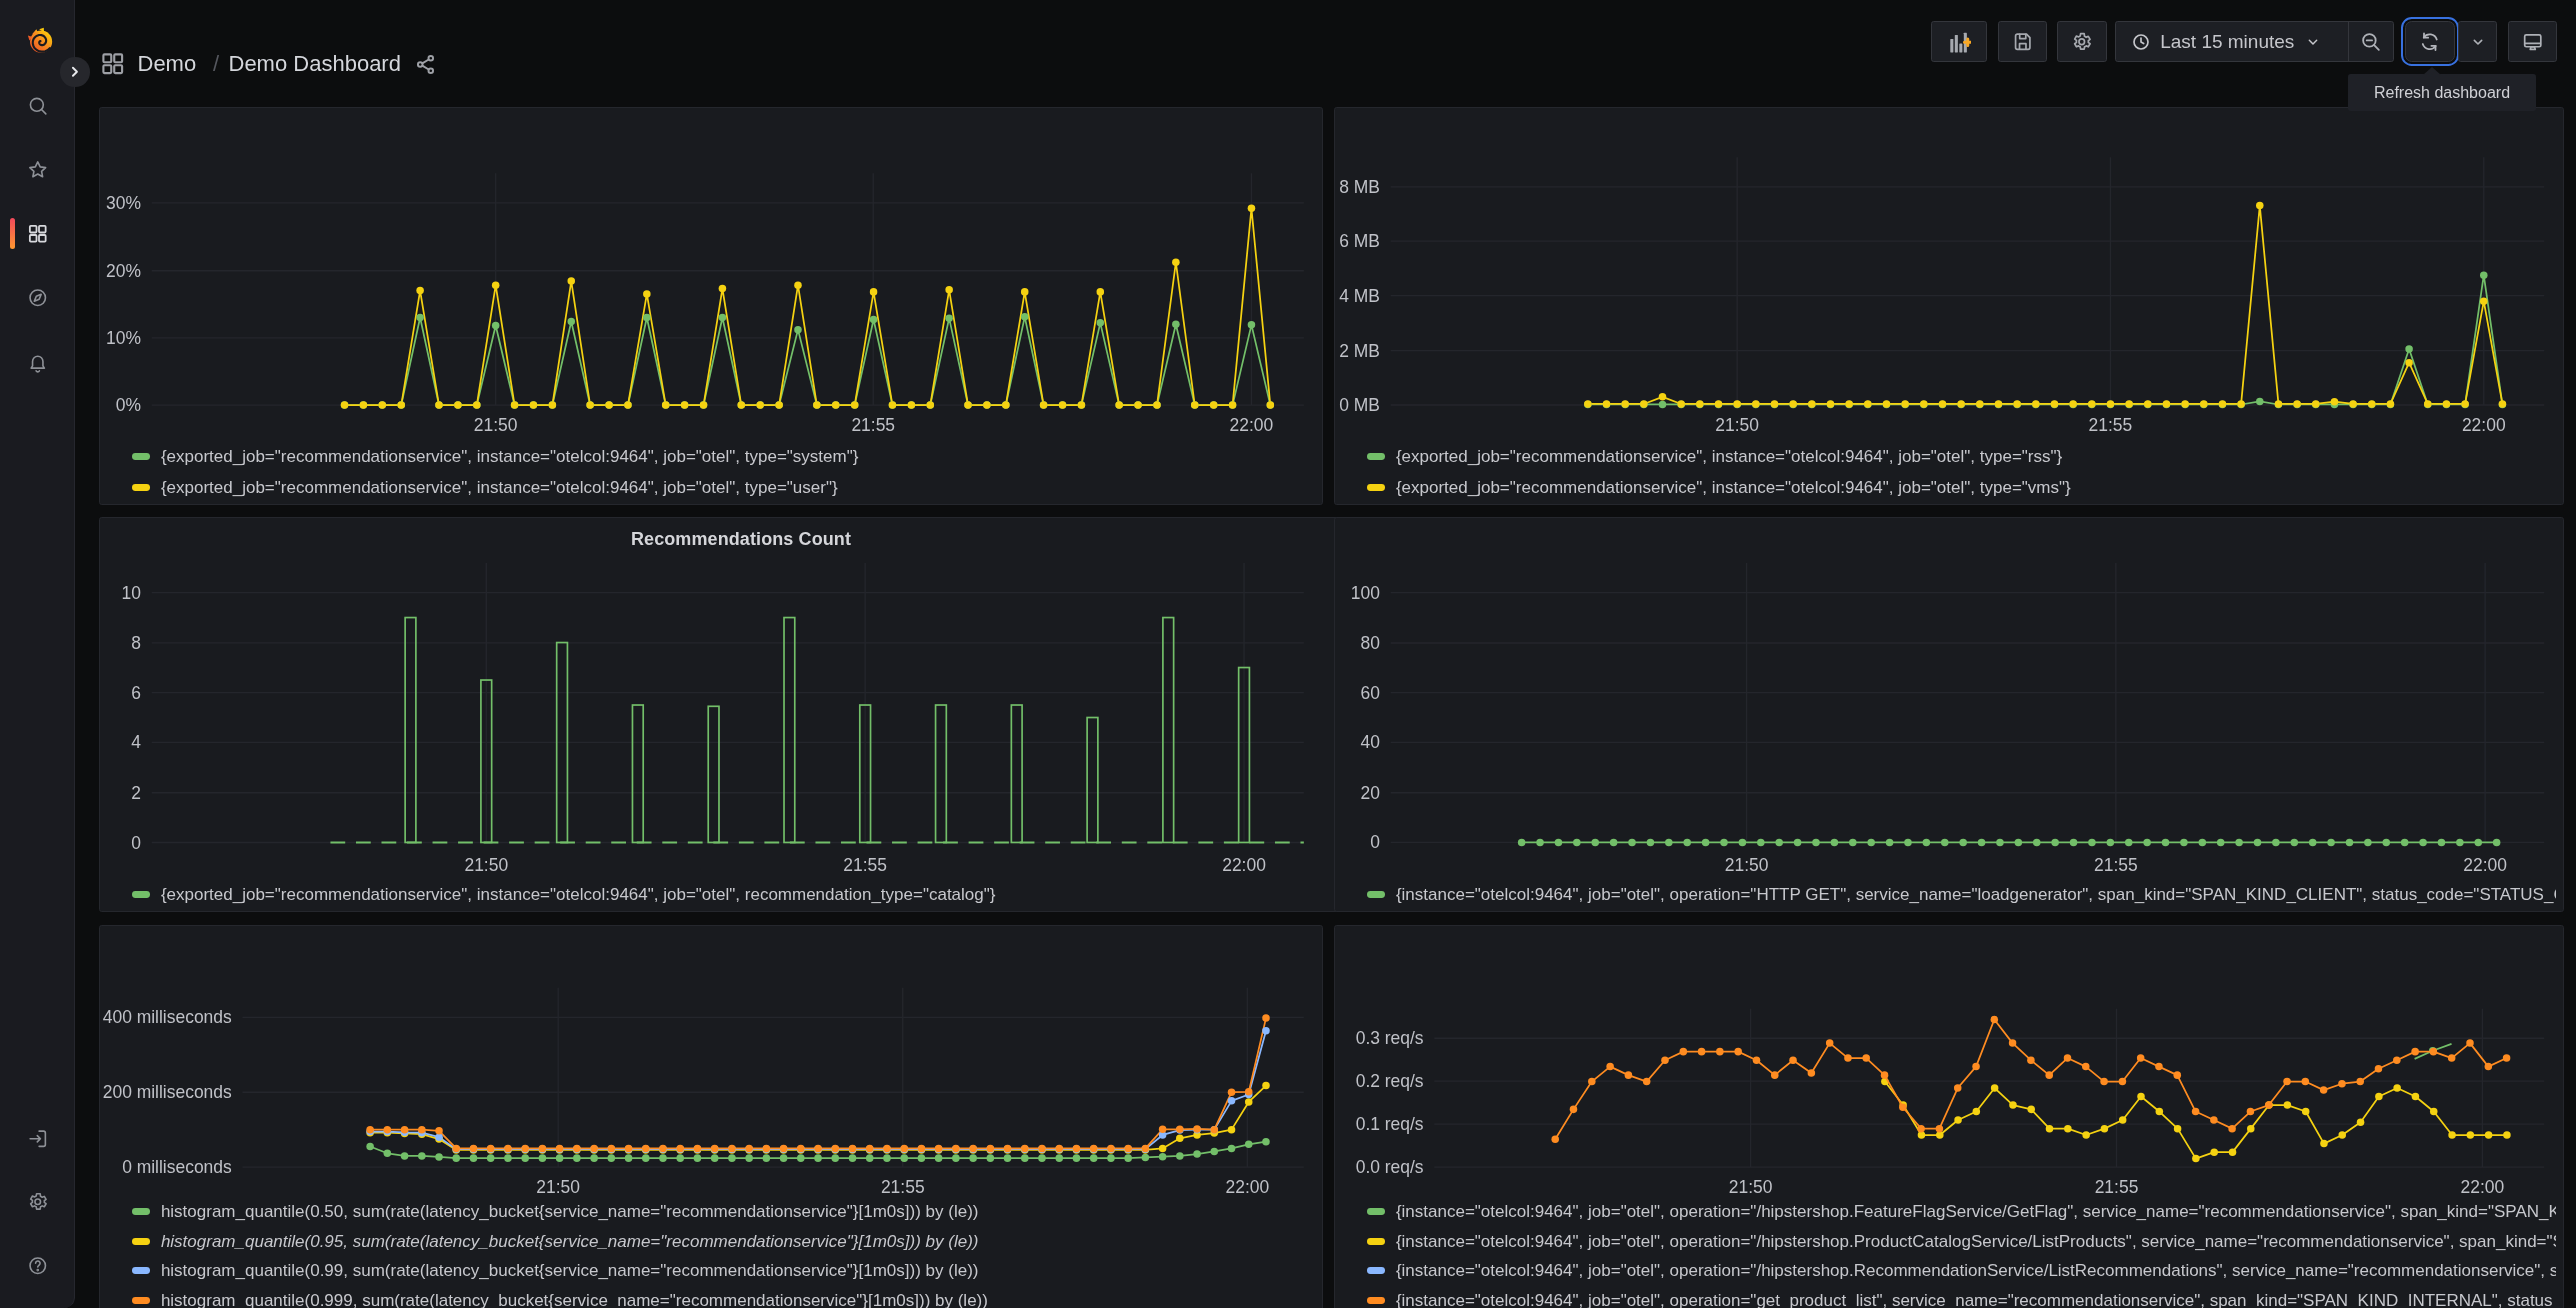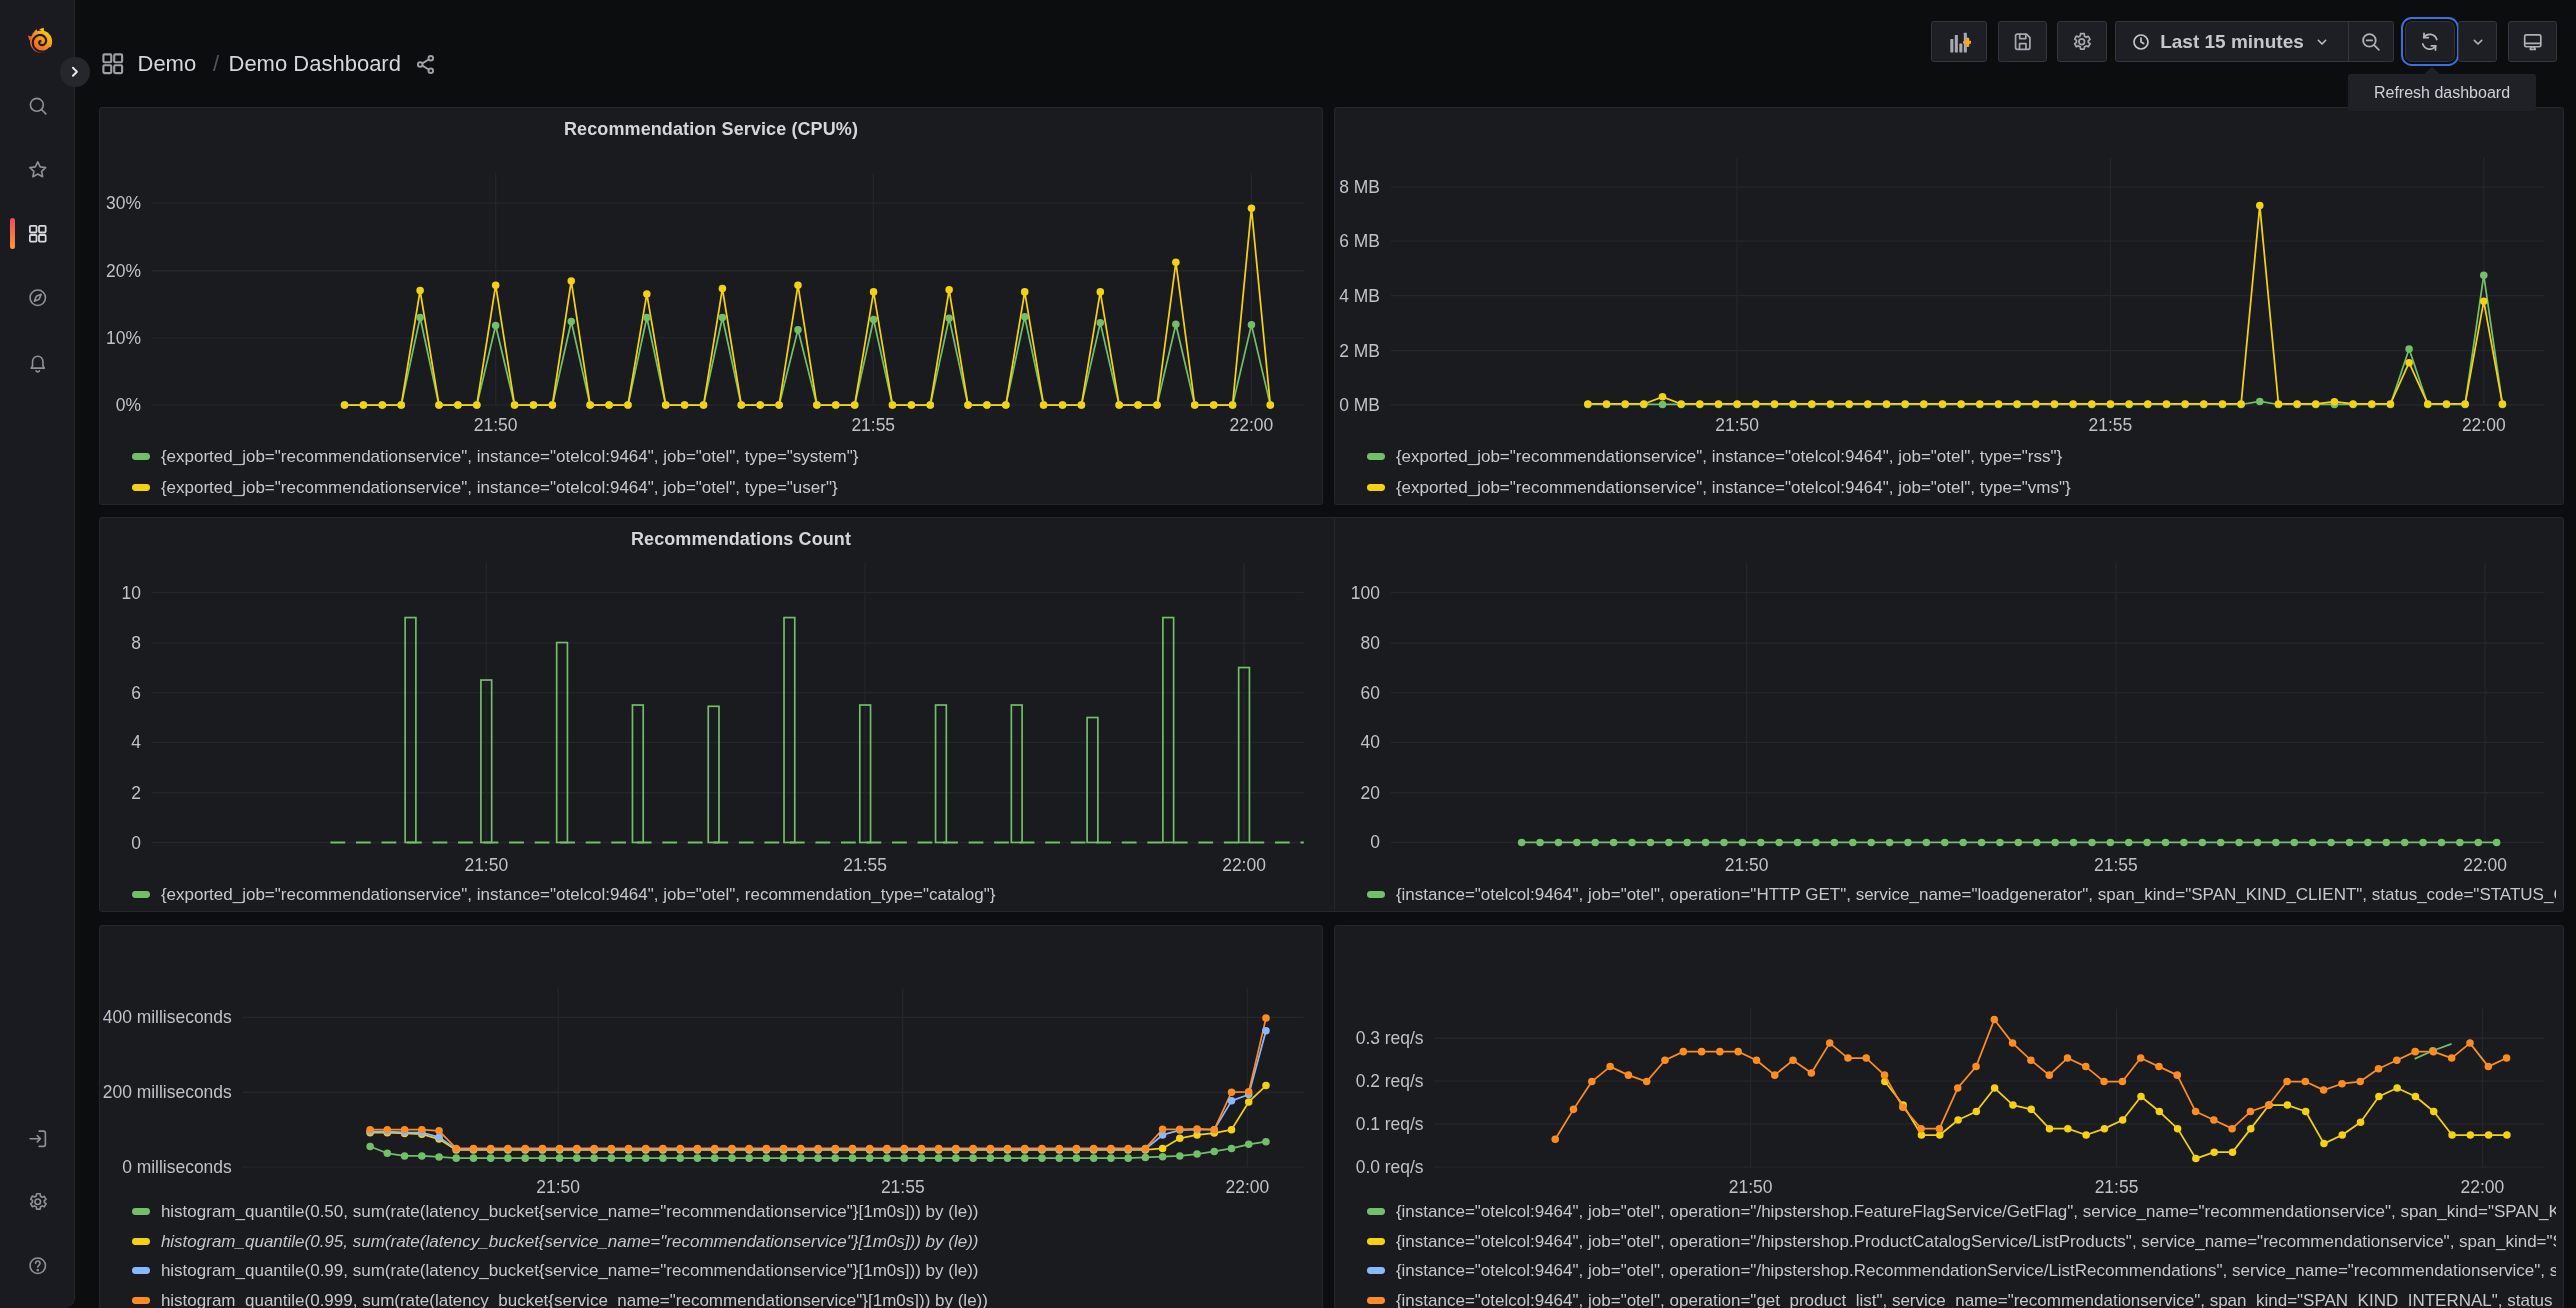--- a/index.html
+++ b/index.html
@@ -24,21 +24,20 @@
 .tooltip { position:absolute; left:2348px; top:74px; width:188px; height:37px; background:#1f2127;
   border-radius:2.7px; z-index:9; display:flex; align-items:center; justify-content:center;
   font-size:16px; color:#d0d1d6; }
 .tooltip:before { content:""; position:absolute; top:-7.4px; left:75px; width:0; height:0;
   border-left:9.4px solid transparent; border-right:9.4px solid transparent;
   border-bottom:8px solid #1f2127; }
 </style></head>
 <body>
 <div class="content"></div>
 <div class="panel" style="left:99px;top:107px;width:1224px;height:398px">
-<div class="ptitle">Recommendation Service (CPU%)</div>
 <svg width="1224" height="398" style="position:absolute;left:0;top:0" font-family="Liberation Sans, sans-serif" viewBox="0 0 1822 592">
       <line x1="77.0" y1="442.0" x2="1792.0" y2="442.0" stroke="#24262c" stroke-width="2"></line>
       <text x="61.0" y="451.0" text-anchor="end" font-size="26" fill="#c0c2c8" font-weight="400">0%</text>
       <line x1="77.0" y1="342.0" x2="1792.0" y2="342.0" stroke="#24262c" stroke-width="2"></line>
       <text x="61.0" y="351.0" text-anchor="end" font-size="26" fill="#c0c2c8" font-weight="400">10%</text>
       <line x1="77.0" y1="242.0" x2="1792.0" y2="242.0" stroke="#24262c" stroke-width="2"></line>
       <text x="61.0" y="251.0" text-anchor="end" font-size="26" fill="#c0c2c8" font-weight="400">20%</text>
       <line x1="77.0" y1="141.0" x2="1792.0" y2="141.0" stroke="#24262c" stroke-width="2"></line>
       <text x="61.0" y="150.0" text-anchor="end" font-size="26" fill="#c0c2c8" font-weight="400">30%</text>
       <line x1="589.0" y1="97.0" x2="589.0" y2="442.0" stroke="#24262c" stroke-width="2"></line>
@@ -879,21 +878,21 @@
       <path d="M19.4 12a7.4 7.4 0 00-.1-1.1l2-1.5-2-3.4-2.3 1a7.4 7.4 0 00-1.9-1.1L14.7 3h-4l-.4 2.5a7.4 7.4 0 00-1.9 1.1l-2.3-1-2 3.4 2 1.5a7.4 7.4 0 000 2.2l-2 1.5 2 3.4 2.3-1a7.4 7.4 0 001.9 1.1l.4 2.5h4l.4-2.5a7.4 7.4 0 001.9-1.1l2.3 1 2-3.4-2-1.5c.1-.4.1-.7.1-1.1z"></path>
     </svg>
   </div>
 <div class="tb" style="left:2115px;width:279px;justify-content:flex-start">
   <span style="margin-left:14.8px;display:flex">
       <svg class="" width="20" height="20" viewBox="0 0 24 24" fill="none" stroke="#c5c6cb" stroke-width="2.0" stroke-linecap="round" stroke-linejoin="round">
         <circle cx="12" cy="12" r="8.4"></circle>
         <path d="M12 7.2V12l3.2 1.9"></path>
       </svg>
     </span>
-  <span style="font-size:19px;font-weight:700;color:#c5c6cb;margin-left:9.4px">Last 15 minutes</span>
+  <span style="font-size:19px;font-weight:400;color:#c5c6cb;margin-left:9.4px">Last 15 minutes</span>
   <span style="margin-left:10.7px;display:flex">
       <svg class="" width="16" height="16" viewBox="0 0 24 24" fill="none" stroke="#c5c6cb" stroke-width="2.2" stroke-linecap="round" stroke-linejoin="round">
         <path d="M6.5 9.5l5.5 5.5 5.5-5.5"></path>
       </svg>
     </span>
   <span style="position:absolute;left:232px;top:0;width:0.7px;height:40px;background:#34363c"></span>
   <span style="position:absolute;left:244px;top:9.4px;display:flex">
       <svg class="" width="21.5" height="21.5" viewBox="0 0 24 24" fill="none" stroke="#aeb1b7" stroke-width="2.0" stroke-linecap="round" stroke-linejoin="round">
         <circle cx="10.5" cy="10.5" r="7"></circle>
         <path d="M15.8 15.8L21 21M7.5 10.5h6"></path>

